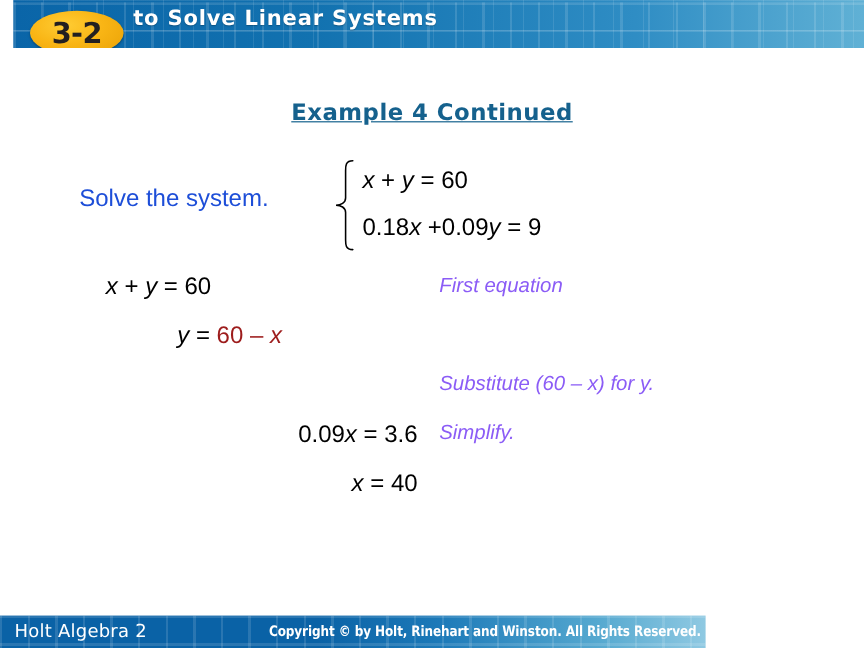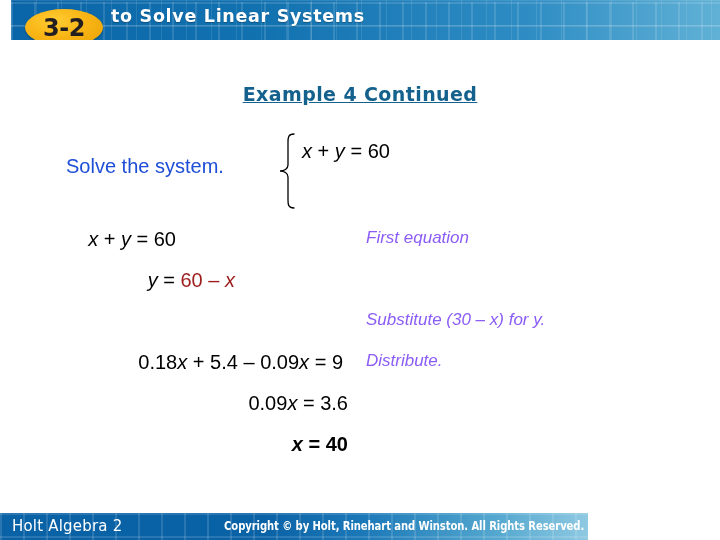--- a/index.html
+++ b/index.html
@@ -151,21 +151,21 @@
     white-space: nowrap;
   }
   .red { color: #9d1c1c; }
 
   
   .r1 .eq-col { width: 176px; }
   .r2 .eq-col { width: 235px; }
   .r3 .eq-col { width: 348px; }
   .r4 .eq-col { width: 343px; }
   .r5 .eq-col { width: 348px; }
-  .r6 .eq-col { width: 348px; font-weight: bold; }
+  .r6 .eq-col { width: 348px; }
 
   
   .footer {
     position: absolute;
     left: 0; top: 513px;
     width: 588px; height: 27px;
     background:
       linear-gradient(to right, #0a62a6 0%, #0a62a6 45%, #1c79b8 62%, #56a9d0 85%, #8fc9e2 100%);
     overflow: hidden;
   }
@@ -225,20 +225,26 @@
   </svg>
 
   <div class="system-eqs">
     <div class="eq">
       <i>x</i>
       <span>+</span>
       <i>y</i>
       <span>=</span>
       <span>60</span>
     </div>
+    <div class="eq">
+      <span>0.18</span><i>x</i>
+      <span>+</span><span>0.09</span><i>y</i>
+      <span>=</span>
+      <span>9</span>
+    </div>
   </div>
 </div>
 
 <div class="work">
 
   <div class="work-row r1">
     <div class="eq-col">
       <i>x</i>
       <span>+</span>
       <i>y</i>
@@ -252,42 +258,31 @@
     <div class="eq-col">
       <i>y</i>
       <span>=</span>
       <span class="red">60</span>
       <span class="red">–</span>
       <i class="red">x</i>
     </div>
   </div>
 
   <div class="work-row r3">
-    <div class="note-col">Substitute (30 – x) for y.</div>
-  </div>
-
-  <div class="work-row r4">
-    <div class="eq-col">
-      <span>0.18</span><i>x</i>
-      <span>+</span>
-      <span>5.4</span>
-      <span>–</span>
+    <div class="note-col">Substitute (60 – x) for y.</div>
+  </div>
+
+
+  <div class="work-row r5">
+    <div class="eq-col">
       <span>0.09</span><i>x</i>
       <span>=</span>
-      <span>9</span>
-    </div>
-    <div class="note-col">Distribute.</div>
-  </div>
-
-  <div class="work-row r5">
-    <div class="eq-col">
-      <span>0.09</span><i>x</i>
-      <span>=</span>
       <span>3.6</span>
     </div>
+    <div class="note-col">Simplify.</div>
   </div>
 
   <div class="work-row r6">
     <div class="eq-col">
       <i>x</i>
       <span>=</span>
       <span>40</span>
     </div>
     <div class="note-col"></div>
   </div>

